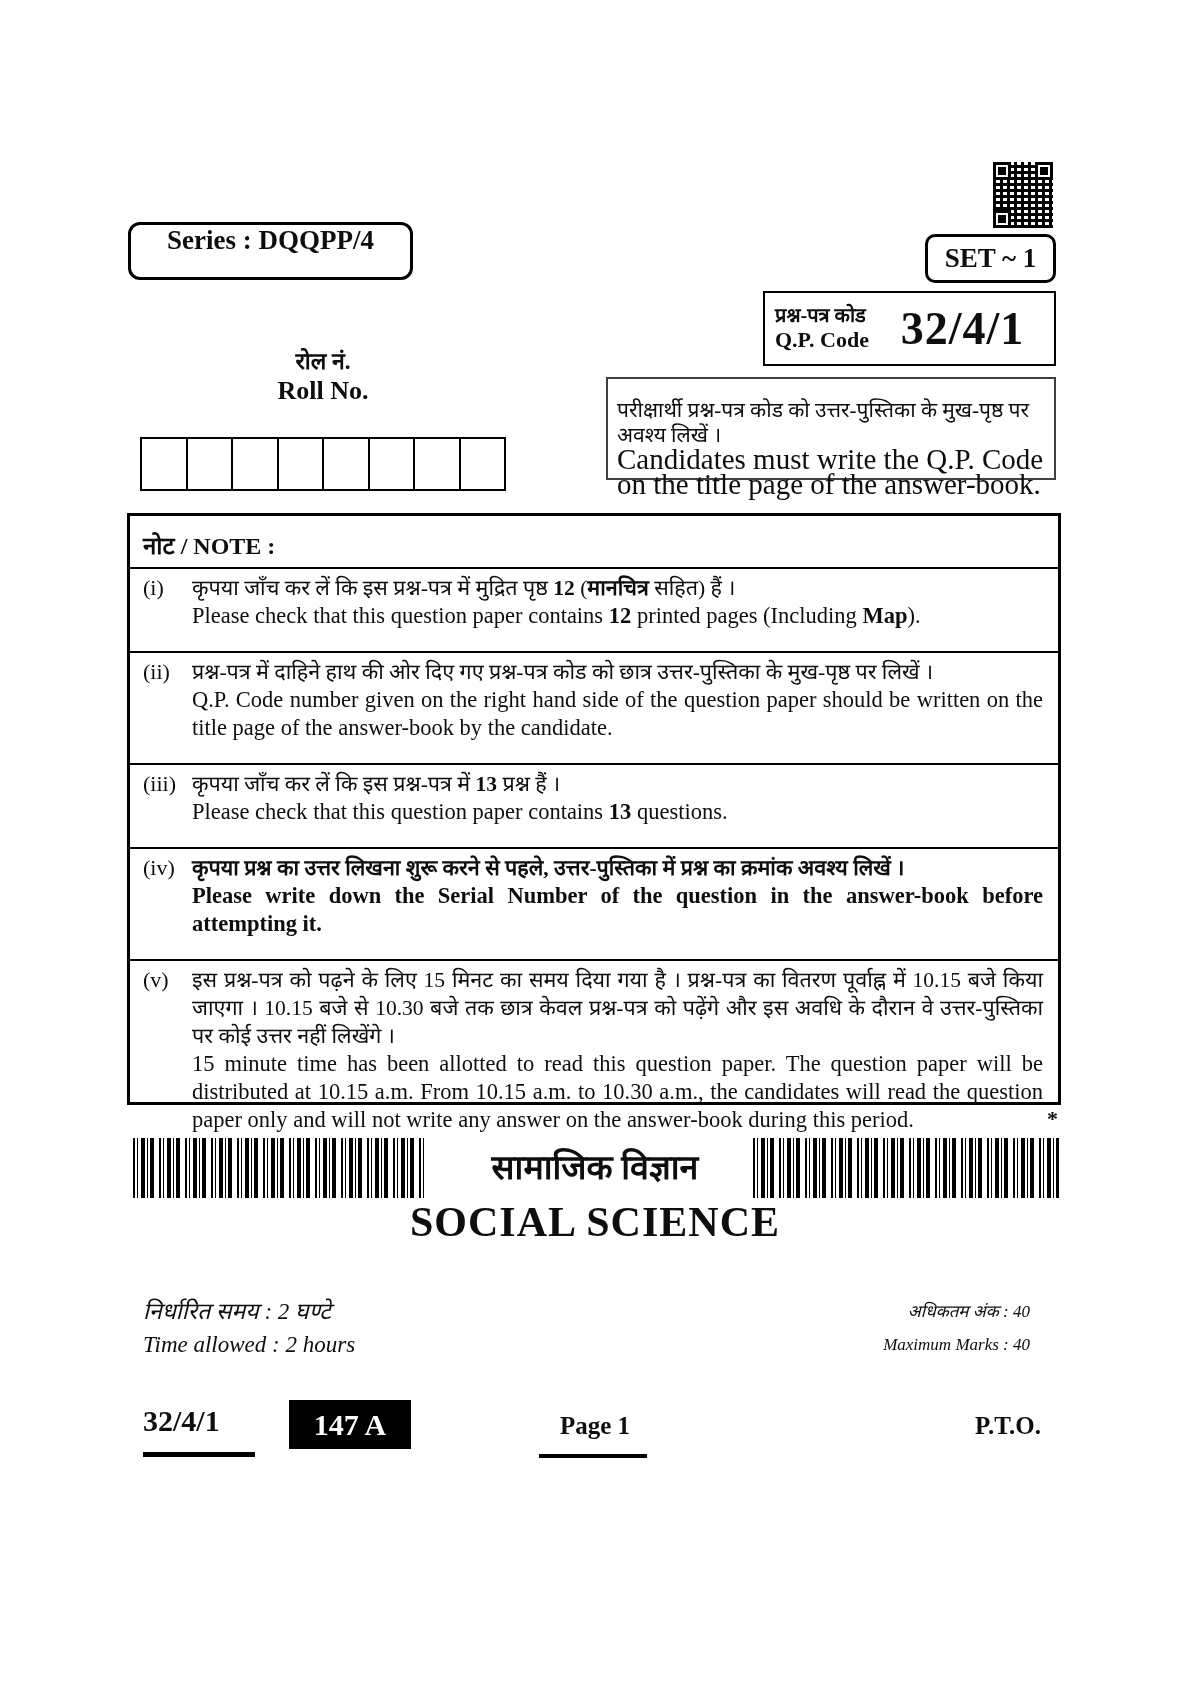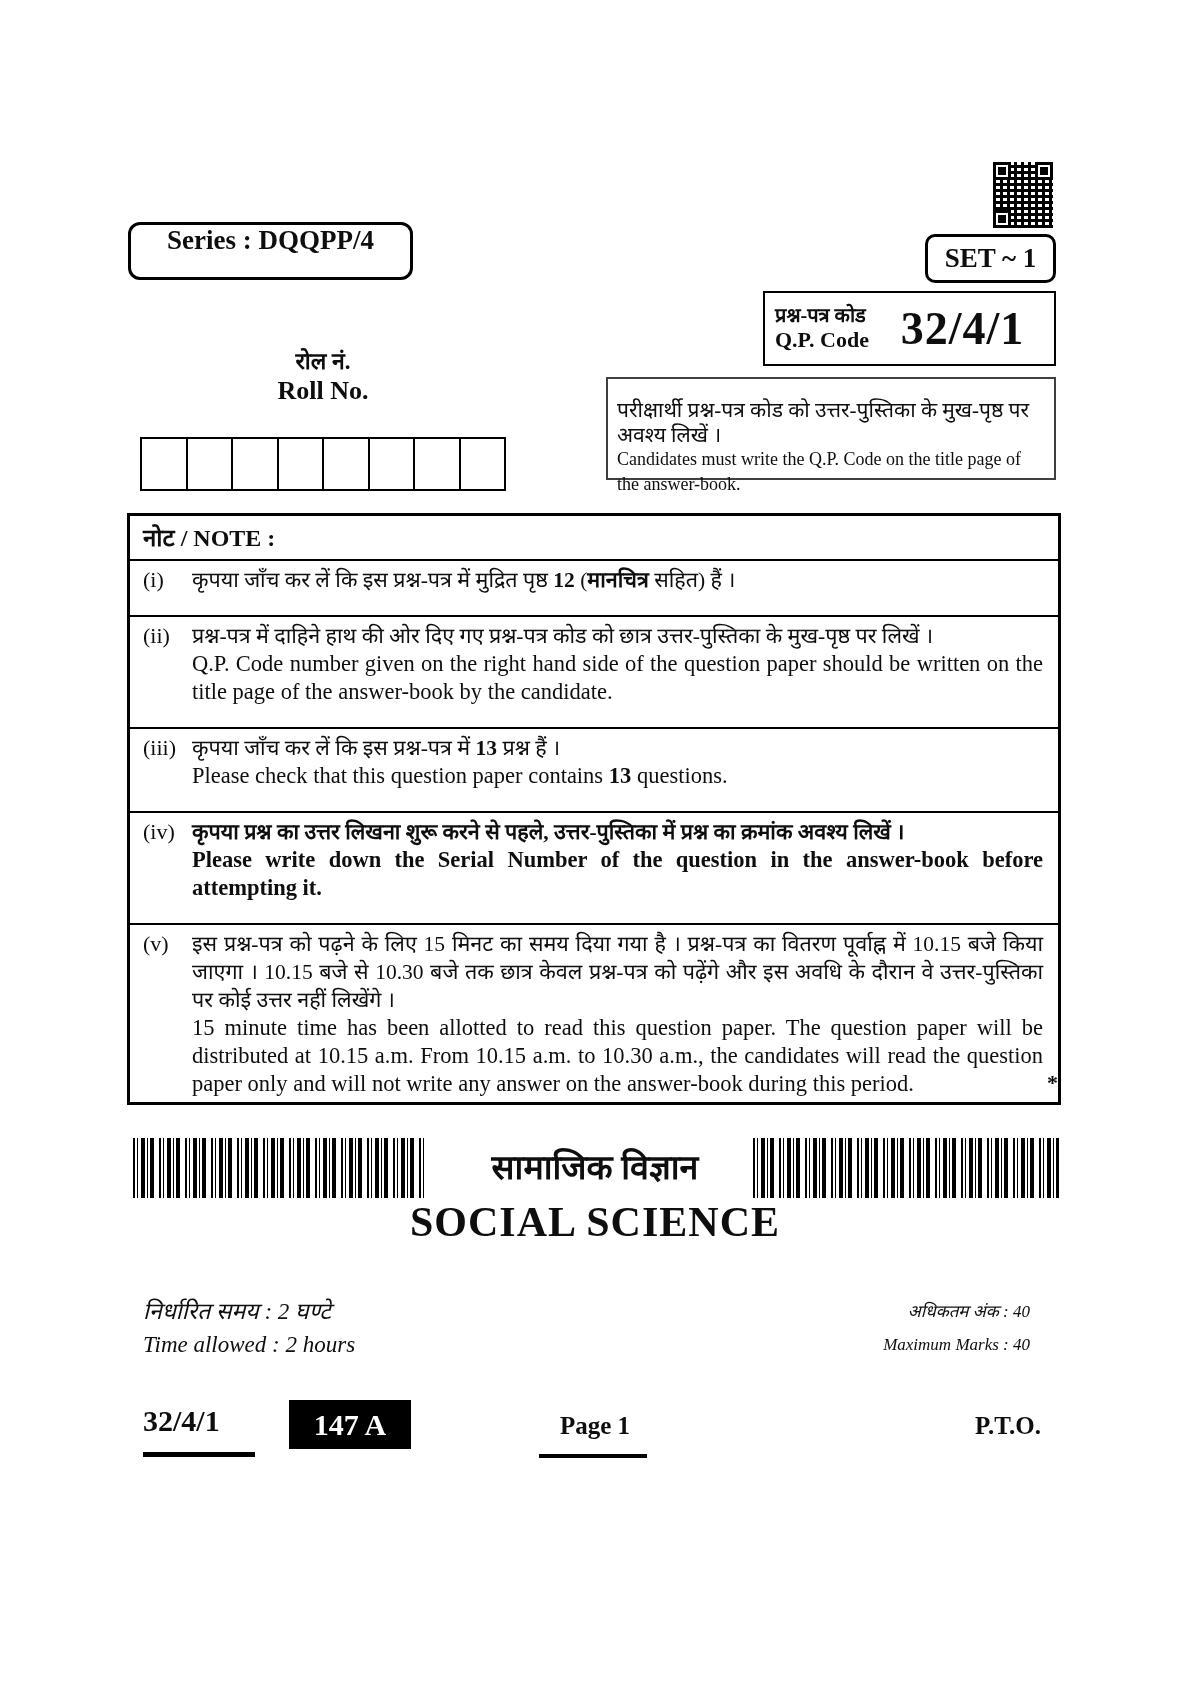--- a/index.html
+++ b/index.html
@@ -35,26 +35,26 @@
   .roll-en{position:absolute;left:140px;top:376px;width:366px;text-align:center;
       font-size:26px;font-weight:bold;}
   .roll-grid{position:absolute;left:140px;top:437px;width:366px;height:54px;
       border:2px solid #000;box-sizing:border-box;display:flex;}
   .roll-cell{flex:1;border-right:2px solid #000;}
   .roll-cell:last-child{border-right:none;}
 
   
   .cand-box{position:absolute;left:606px;top:377px;width:450px;height:103px;border:2px solid #404040;
       box-sizing:border-box;padding:19px 9px;font-size:21px;line-height:24.5px;}
-  .cand-en{font-size:18px;}
+  .cand-en{font-size:29px;}
 
   
   .note-box{position:absolute;left:127px;top:513px;width:934px;height:592px;
       border:3px solid #000;box-sizing:border-box;}
-  .note-title{font-size:24px;font-weight:bold;padding:4px 13px 6px 13px;border-bottom:2px solid #000;}
+  .note-title{font-size:24px;font-weight:bold;padding:12px 13px 6px 13px;border-bottom:2px solid #000;}
   .note-row{display:flex;padding:5px 0;}
   .note-row + .note-row{border-top:2px solid #000;margin-top:16px;}
   .note-row .num{width:62px;padding-left:13px;box-sizing:border-box;font-size:22px;line-height:28px;}
   .note-row .body{flex:1;padding-right:15px;position:relative;}
   .hi-line{font-size:21.5px;line-height:28px;text-align:justify;}
   .en-line{font-size:22.5px;line-height:28px;text-align:justify;}
   .b{font-weight:bold;}
   .star{position:absolute;right:0;bottom:2px;font-weight:bold;font-size:22px;}
 
   
@@ -130,20 +130,21 @@
     <div class="cand-en">Candidates must write the Q.P. Code on the title page of the answer-book.</div>
   </div>
 
   <div class="note-box">
     <div class="note-title">नोट / NOTE :</div>
     <div>
   <div class="note-row">
     <div class="num">(i)</div>
     <div class="body">
       <div class="hi-line"><span>कृपया जाँच कर लें कि इस प्रश्न-पत्र में मुद्रित पृष्ठ </span><span class="b">12</span><span> (</span><span class="b">मानचित्र</span><span> सहित) हैं ।</span></div>
+      <div class="en-line"><span>Please check that this question paper contains </span><span class="b">12</span><span> printed pages (Including </span><span class="b">Map</span><span>).</span></div>
     </div>
   </div>
 
   <div class="note-row">
     <div class="num">(ii)</div>
     <div class="body">
       <div class="hi-line"><span>प्रश्न-पत्र में दाहिने हाथ की ओर दिए गए प्रश्न-पत्र कोड को छात्र उत्तर-पुस्तिका के मुख-पृष्ठ पर लिखें ।</span></div>
       <div class="en-line"><span>Q.P. Code number given on the right hand side of the question paper should be written on the title page of the answer-book by the candidate.</span></div>
     </div>
   </div>

